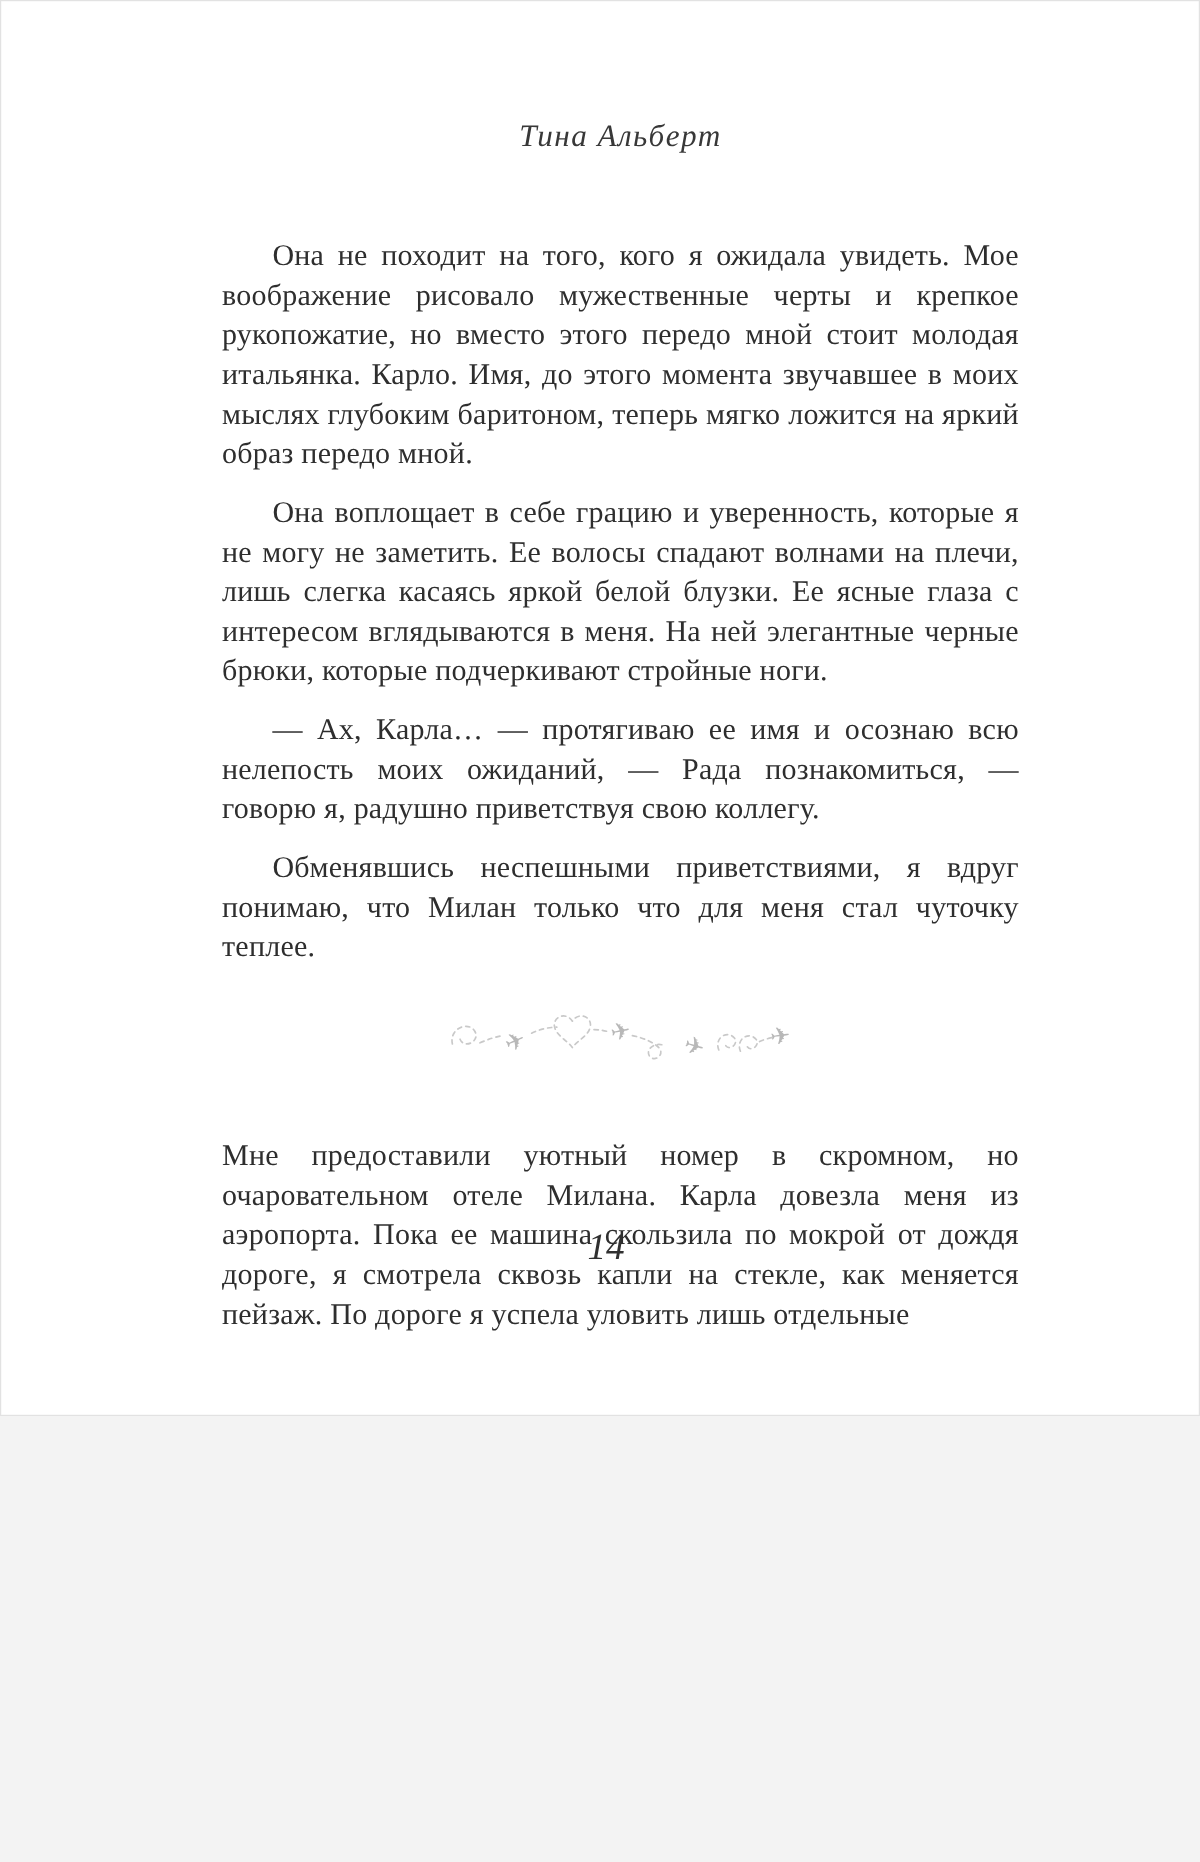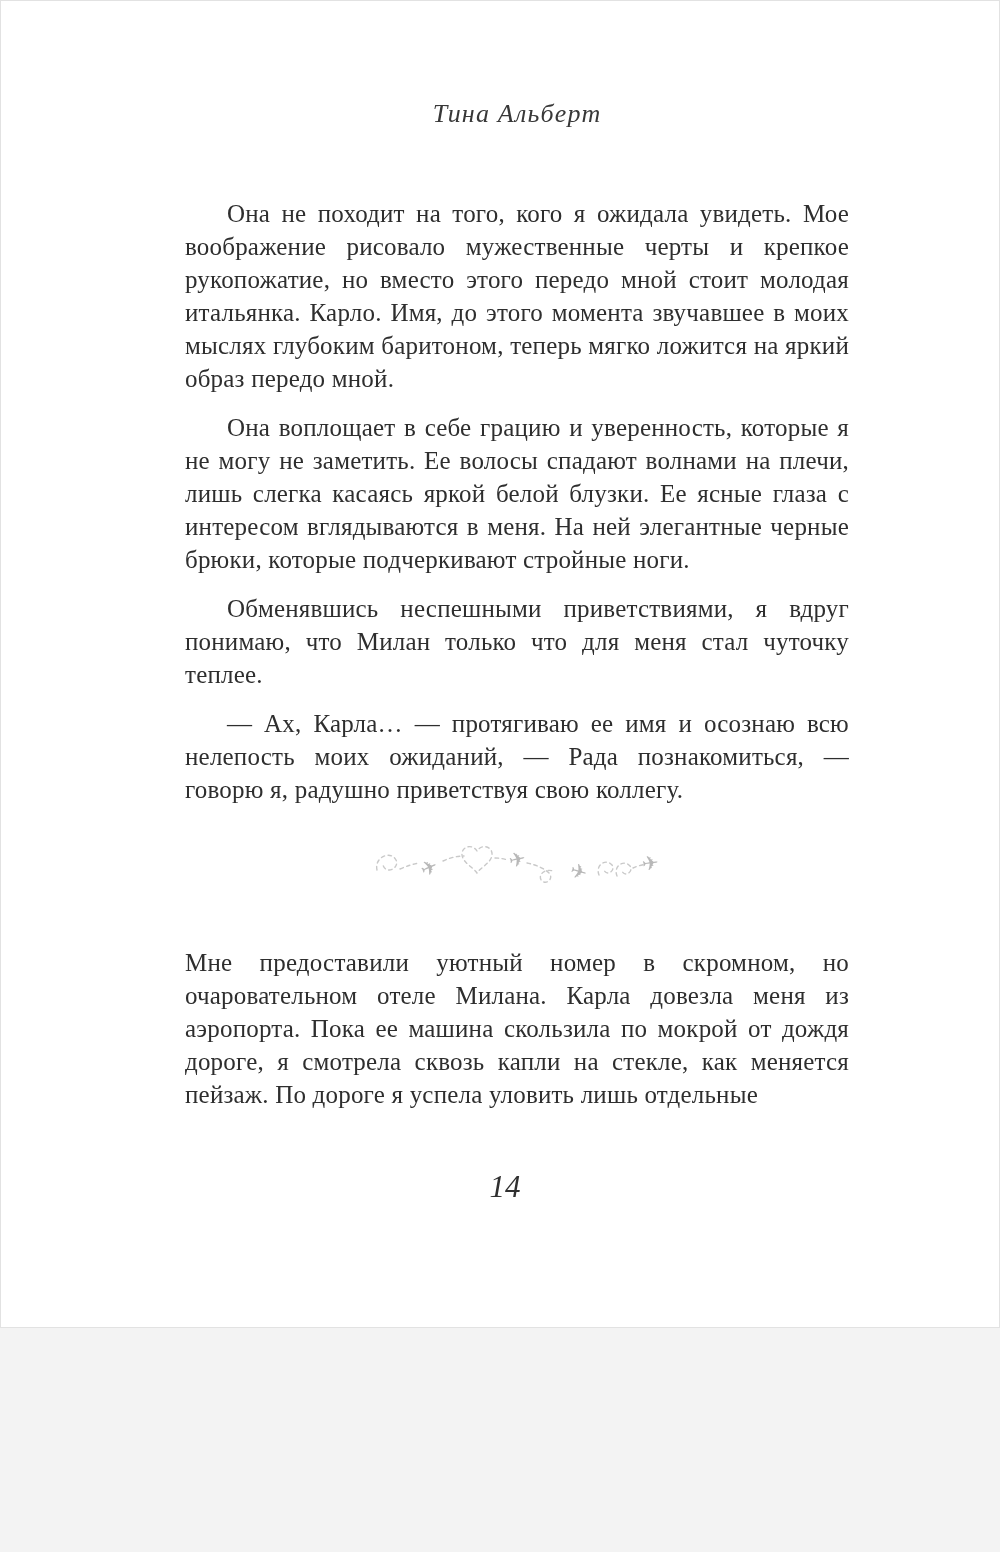--- a/index.html
+++ b/index.html
@@ -3,21 +3,21 @@
 <meta charset="utf-8">
 <style>
   html, body {
     margin: 0;
     padding: 0;
     background: #f3f3f3;
   }
   .page {
     position: relative;
     width: 1000px;
-    height: 1328px;
+    height: 1180px;
     margin: 0 auto;
     background: #ffffff;
     border: 1px solid #e2e2e2;
     box-sizing: border-box;
     overflow: hidden;
     font-family: "Liberation Serif", "DejaVu Serif", serif;
     color: #2e2e2e;
   }
   .running-head {
     position: absolute;
@@ -68,22 +68,22 @@
 <body>
 
 <div class="page">
 
   <header class="running-head">Тина Альберт</header>
 
   <main class="text-block">
 
     <p class="para">Она не походит на того, кого я ожидала увидеть. Мое воображение рисовало мужественные черты и крепкое рукопожатие, но вместо этого передо мной стоит молодая итальянка. Карло. Имя, до этого момента звучавшее в моих мыслях глубоким баритоном, теперь мягко ложится на яркий образ передо мной.</p>
     <p class="para">Она воплощает в себе грацию и уверенность, которые я не могу не заметить. Ее волосы спадают волнами на плечи, лишь слегка касаясь яркой белой блузки. Ее ясные глаза с интересом вглядываются в меня. На ней элегантные черные брюки, которые подчеркивают стройные ноги.</p>
+    <p class="para">— Ах, Карла… — протягиваю ее имя и осознаю всю нелепость моих ожиданий, — Рада познакомиться, — говорю я, радушно приветствуя свою коллегу.</p>
     <p class="para">Обменявшись неспешными приветствиями, я вдруг понимаю, что Милан только что для меня стал чуточку теплее.</p>
-    <p class="para">— Ах, Карла… — протягиваю ее имя и осознаю всю нелепость моих ожиданий, — Рада познакомиться, — говорю я, радушно приветствуя свою коллегу.</p>
 
     <div class="divider">
       <svg width="300" height="58" viewBox="0 0 300 58" aria-hidden="true">
         <g fill="none" stroke="#c9c9c9" stroke-width="1.4" stroke-dasharray="3.5 3.5" stroke-linecap="round">
           <path d="M10 36 C7 23 24 16 29 26 C33 34 19 41 16 31"></path>
           <path d="M33 35 C40 32 46 30 52 29"></path>
           <path d="M76 27 C84 23 92 22 97 22"></path>
           <path d="M110 17 C105 9 94 13 95 21 C96 29 106 33 110 39 C114 33 124 29 125 21 C126 13 115 9 110 17"></path>
           <path d="M128 24 C133 24 137 25 141 26"></path>
           <path d="M160 29 C170 31 178 35 182 39 C187 44 180 51 175 47 C170 42 177 34 186 37"></path>

